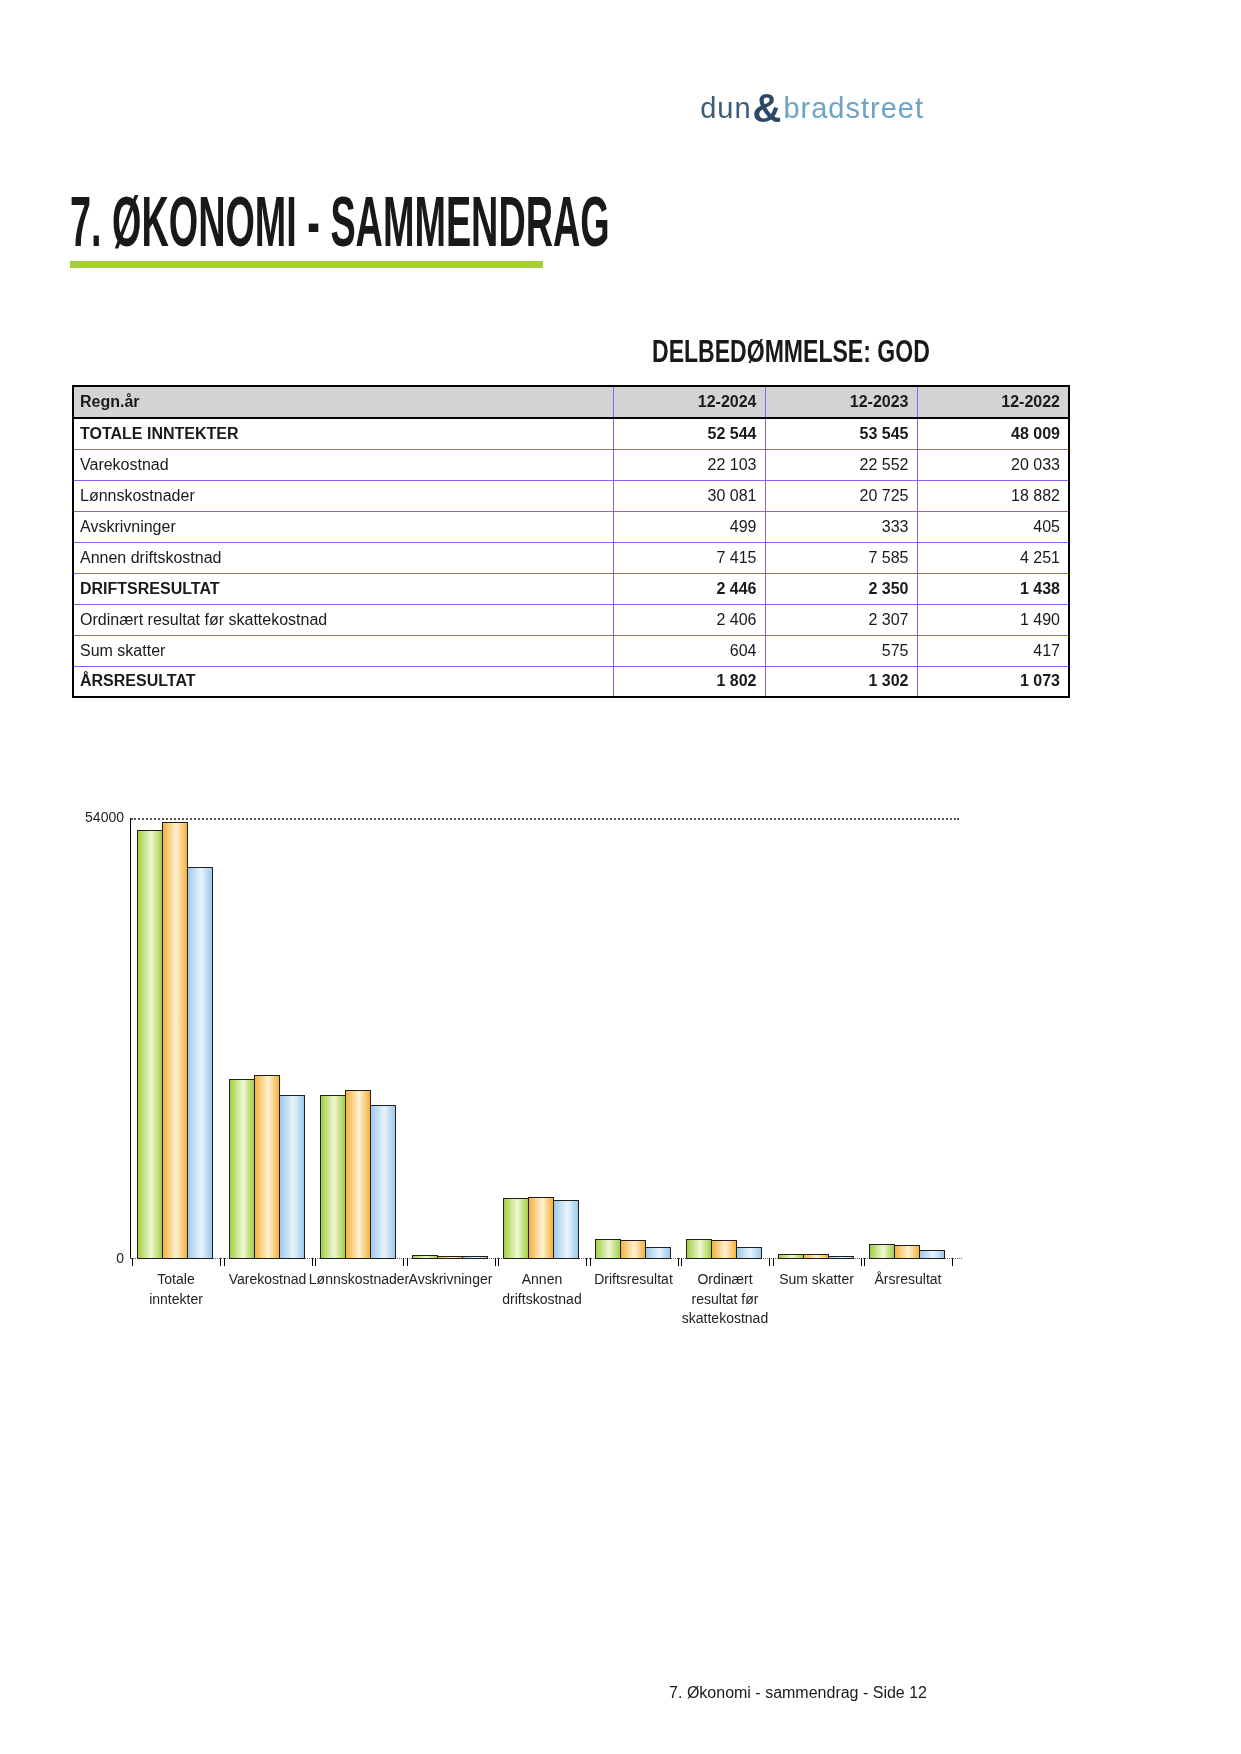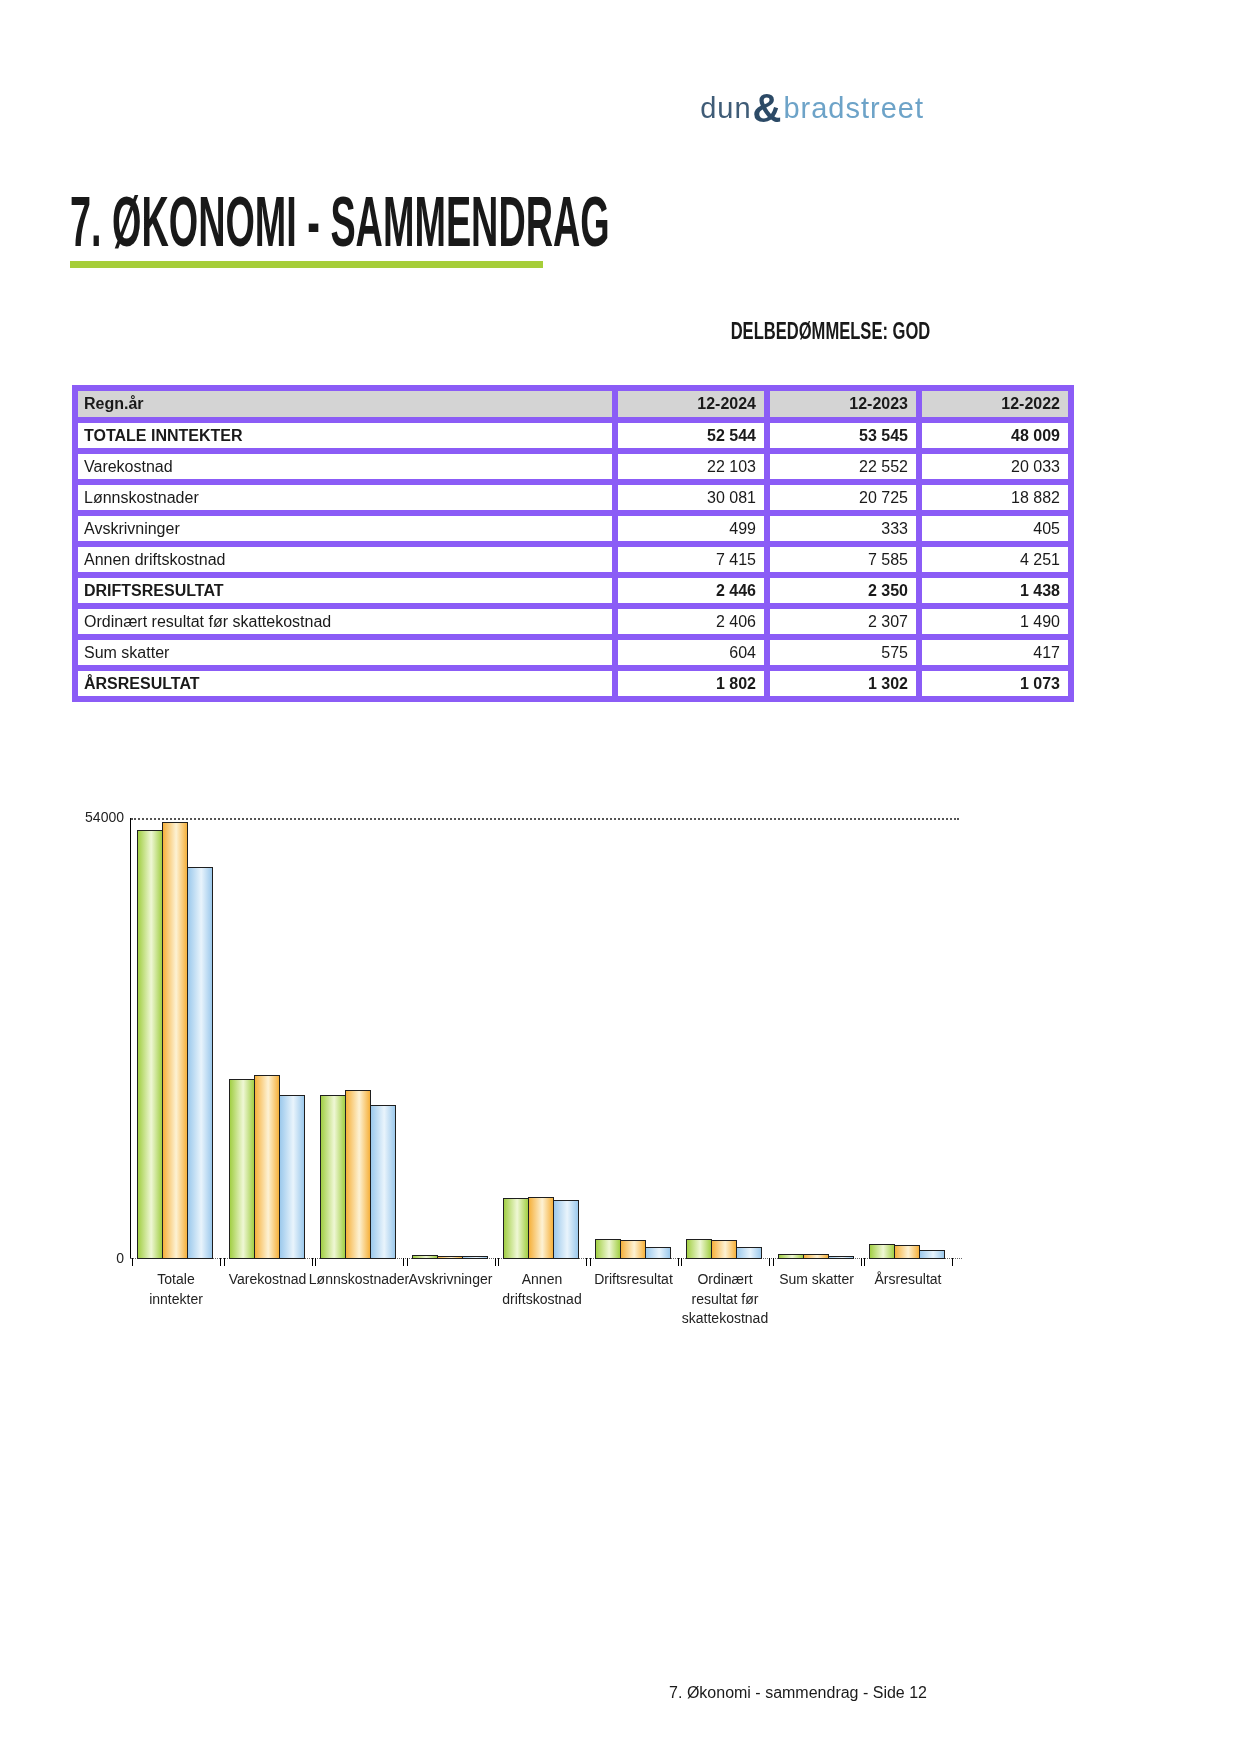--- a/index.html
+++ b/index.html
@@ -11,29 +11,29 @@
   .logo-dun { color:#3f5c77; }
   .logo-amp { color:#2c4a66; font-size:40px; position:relative; top:4px; margin:0 1px; font-weight:bold; }
   .logo-brad { color:#6da3c8; }
 
   
   .title { position:absolute; left:70px; top:187px; font-size:70px; line-height:70px; font-weight:bold; color:#191919; white-space:nowrap; }
   .title > span { display:inline-block; transform:scaleX(0.54); transform-origin:0 50%; letter-spacing:0px; }
   .title-rule { position:absolute; left:70px; top:261px; width:473px; height:7px; }
 
   
-  .assessment { position:absolute; right:173px; top:316px; font-size:23px; line-height:30px; font-weight:bold; color:#191919; white-space:nowrap; text-align:right; }
+  .assessment { position:absolute; right:173px; top:336px; font-size:32px; line-height:30px; font-weight:bold; color:#191919; white-space:nowrap; text-align:right; }
   .assessment > span { display:inline-block; transform:scaleX(0.72); transform-origin:100% 50%; }
   .meta-row { position:absolute; left:72px; top:352px; width:996px; display:flex; justify-content:space-between; align-items:baseline; }
   .table-title { font-weight:bold; font-size:17px; }
   .table-note { font-size:16px; }
 
   
   .fin-table { position:absolute; left:72px; top:385px; width:996px; border-collapse:collapse; font-size:16px; border:2px solid #000; table-layout:fixed; }
-  .fin-table th, .fin-table td { border:6px solid #8b5cf6; height:31px; padding:0 8px; overflow:hidden; white-space:nowrap; }
+  .fin-table th, .fin-table td { border:1px solid #8b5cf6; height:31px; padding:0 8px; overflow:hidden; white-space:nowrap; }
   .fin-table thead th { background:#d4d4d4; border-bottom:2px solid #000; height:32px; font-weight:bold; }
   .fin-table .label-cell { text-align:left; width:540px; padding-left:6px; }
   .fin-table .num-cell { text-align:right; width:152px; }
   .fin-table tr.bold td { font-weight:bold; }
 
   
   .chart-plot { position:absolute; left:130px; top:818px; width:832px; height:441px; }
   .axis-y { position:absolute; left:0; top:0; width:1px; height:100%; background:#000; }
   .gridline-top { position:absolute; left:1px; top:0; width:828px; height:0; border-top:2px dotted #555; }
   .baseline { position:absolute; left:0; bottom:0; width:832px; height:0; border-bottom:1px dotted #666; }

